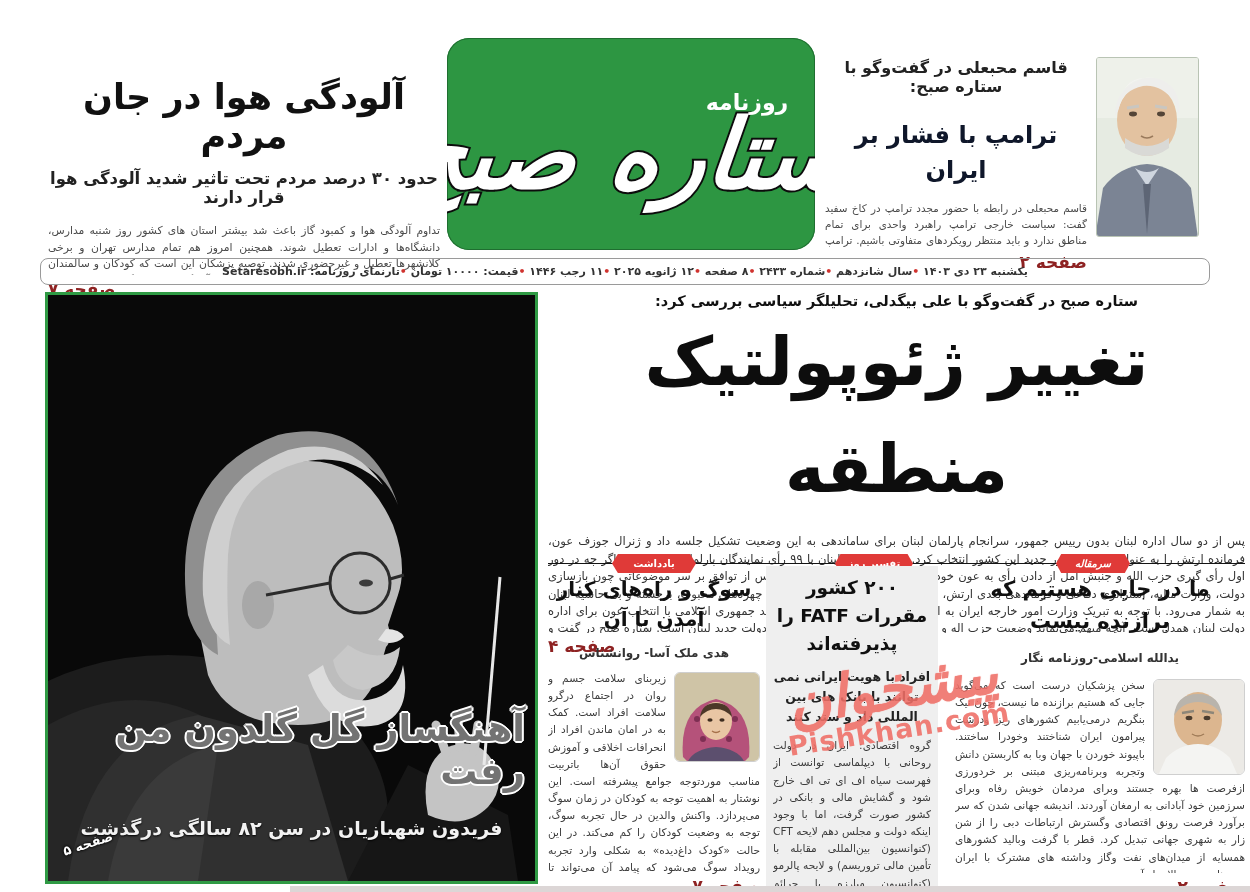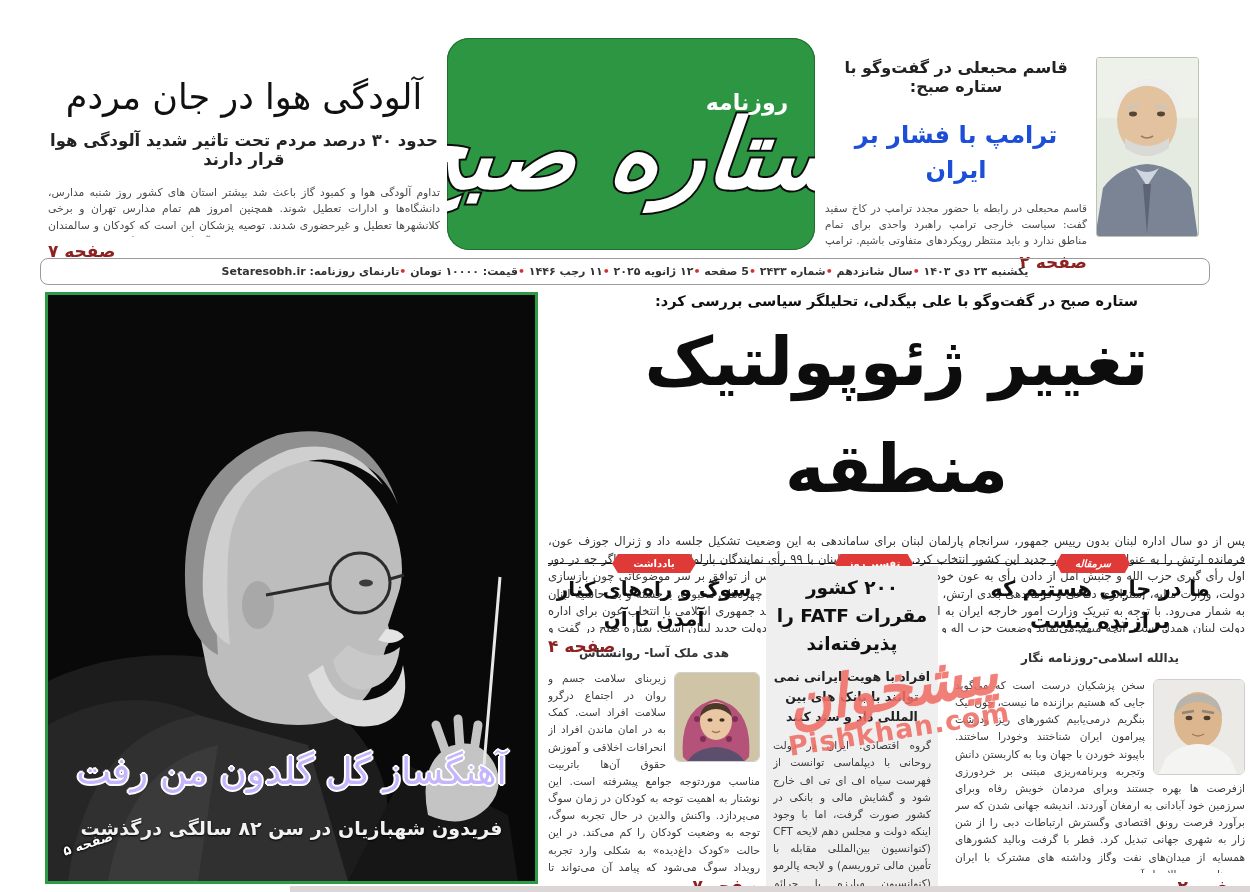--- a/index.html
+++ b/index.html
@@ -2,47 +2,47 @@
 <html lang="fa" dir="rtl"><head>
 <meta charset="utf-8">
 <style>
   html,body{margin:0;padding:0;background:#e9e9e9;}
   *{box-sizing:border-box;}
   body{font-family:"DejaVu Sans", sans-serif;}
   #page{position:relative;width:1250px;height:892px;background:#ffffff;margin:0 auto;overflow:hidden;direction:rtl;}
   .abs{position:absolute;}
 
   
-  .tl-head{font-size:35px;font-weight:normal;color:#111;text-align:center;line-height:1.1;}
+  .tl-head{font-size:35px;font-weight:bold;color:#111;text-align:center;line-height:1.1;}
   .tl-sub{font-size:16.5px;font-weight:bold;color:#222;text-align:center;}
   .small-body{font-size:10.8px;color:#4a4a4a;text-align:justify;line-height:1.55;}
   .page-ref{font-size:17px;font-weight:bold;color:#8e2222;}
 
   
   .logo-box{background:#2d9642;border-radius:22px;box-shadow:0 0 0 1px #1f6e30 inset;overflow:hidden;}
   .logo-svg{width:100%;height:100%;display:block;}
 
   
   .tr-kicker{font-size:16px;font-weight:bold;color:#222;text-align:center;}
-  .tr-head{font-size:24px;font-weight:bold;color:#1d4ed8;text-align:center;line-height:1.45;}
+  .tr-head{font-size:24px;font-weight:bold;color:#0f172a;text-align:center;line-height:1.45;}
   .portrait{border:1px solid #b9c4b4;border-radius:3px;overflow:hidden;background:#e8ece4;}
 
   
   .dateline{border:1px solid #9a9a9a;border-radius:8px;display:flex;align-items:center;justify-content:center;font-size:11px;color:#333;font-weight:bold;}
   .dl-part{white-space:nowrap;}
   .dl-part:not(:last-child)::after{content:" \2022  ";color:#d0332f;}
 
   
   .lead-kicker{font-size:14.5px;font-weight:bold;color:#111;text-align:center;}
   .lead-head{font-size:67px;font-weight:bold;color:#0d0d0d;text-align:center;letter-spacing:-1px;line-height:1.6;}
   .lead-body{font-size:11.6px;color:#333;text-align:justify;line-height:1.5;}
 
   
   .photo-frame{background:#050505;border:3px solid #2f9a44;overflow:hidden;}
-  .photo-caption{font-size:37px;font-weight:normal;color:#c4b5fd;text-align:center;
+  .photo-caption{font-size:37px;font-weight:bold;color:#737373;
     text-shadow:-2px 0 #fff,2px 0 #fff,0 -2px #fff,0 2px #fff,-1px -1px #fff,1px 1px #fff,-1px 1px #fff,1px -1px #fff;}
   .photo-sub{font-size:19px;font-weight:bold;color:#f2f2f2;text-align:center;text-shadow:0 1px 2px #000;}
   .photo-pageref{font-size:13px;font-weight:bold;color:#fff;transform:rotate(-18deg);text-shadow:0 0 3px #000, 0 0 2px #000;}
 
   
   .rule{border-top:1.6px solid #141414;}
   .ribbon{position:absolute;top:-10px;height:19px;background:#e03a38;color:#ffffff;font-size:10px;font-weight:bold;
     display:flex;align-items:center;justify-content:center;
     clip-path:polygon(0 50%,7% 0,93% 0,100% 50%,93% 100%,7% 100%);padding:0 12px;}
 
@@ -104,21 +104,21 @@
       <ellipse cx="66" cy="56" rx="4" ry="2.4" fill="#544537"></ellipse>
       <path d="M32 50 L44 48 M60 48 L72 50" stroke="#c9c6c0" stroke-width="3"></path>
       <path d="M46 78 Q52 82 58 78" stroke="#9a7a5c" stroke-width="1.6" fill="none"></path>
     </svg>
   </div>
 
   <div class="abs dateline" style="left:40px;top:258px;width:1170px;height:27px;">
     <span class="dl-part">یکشنبه ۲۳ دی ۱۴۰۳</span>
     <span class="dl-part">سال شانزدهم</span>
     <span class="dl-part">شماره ۲۴۳۳</span>
-    <span class="dl-part">5 صفحه</span>
+    <span class="dl-part">۸ صفحه</span>
     <span class="dl-part">۱۲ ژانویه ۲۰۲۵</span>
     <span class="dl-part">۱۱ رجب ۱۴۴۶</span>
     <span class="dl-part">قیمت: ۱۰۰۰۰ تومان</span>
     <span class="dl-part">تارنمای روزنامه: Setaresobh.ir</span>
   </div>
 
   <div class="abs photo-frame" style="left:45px;top:292px;width:493px;height:592px;">
     <svg width="487" height="586" viewBox="0 0 487 586" style="display:block">
       <rect width="487" height="586" fill="#090909"></rect>
       <ellipse cx="120" cy="520" rx="220" ry="160" fill="#1c1c1c"></ellipse>

